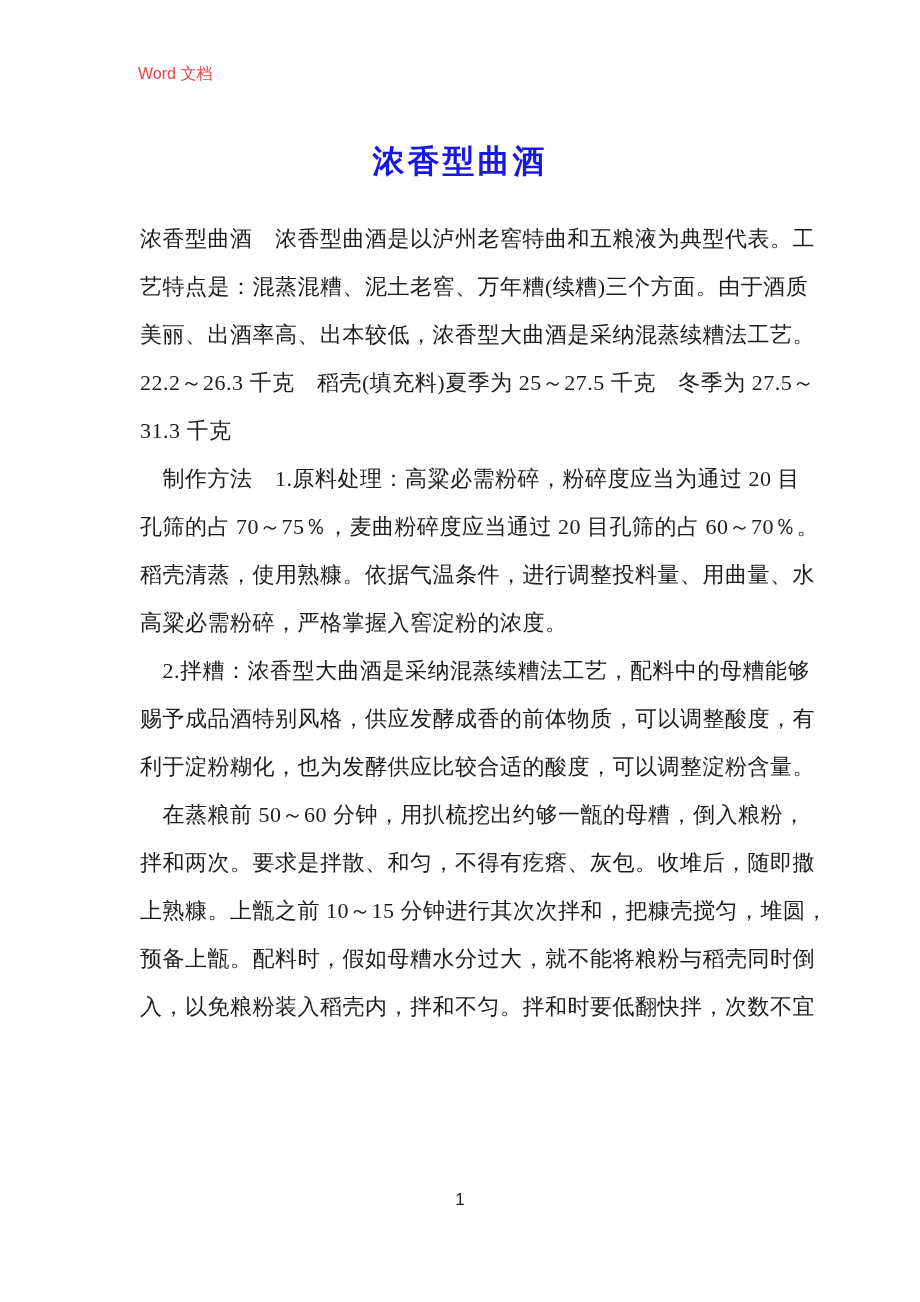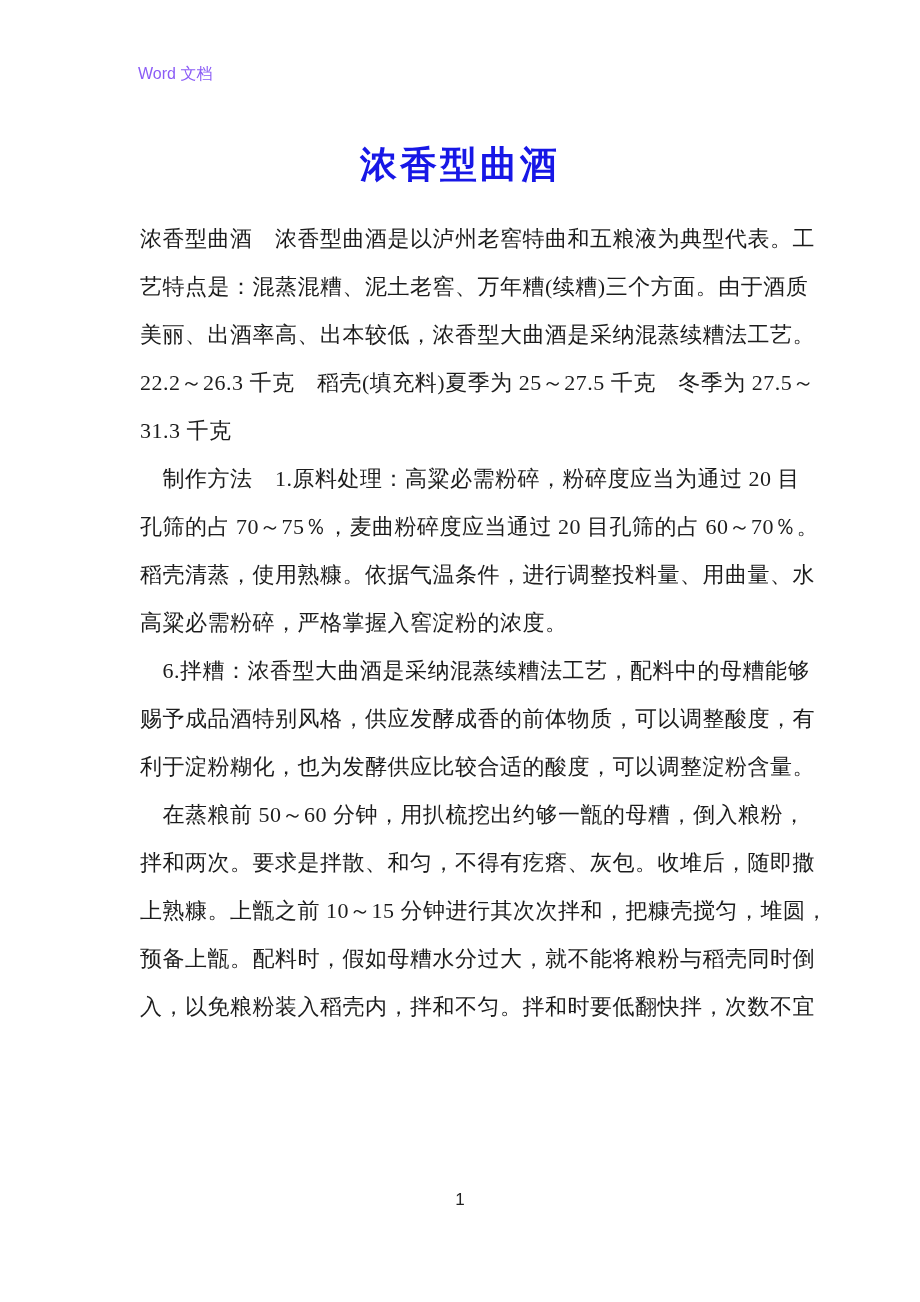--- a/index.html
+++ b/index.html
@@ -15,30 +15,30 @@
       overflow: hidden;
       font-family: "Liberation Serif", "DejaVu Serif", serif;
       color: #1c1c1c;
     }
     .doc-header {
       position: absolute;
       left: 138px;
       top: 64px;
       font-family: "Liberation Sans", "DejaVu Sans", sans-serif;
       font-size: 16px;
-      color: #8b5cf6;
+      color: #ef4444;
       white-space: nowrap;
     }
     .doc-title {
       position: absolute;
       left: 0;
       top: 140px;
       width: 920px;
       text-align: center;
-      font-size: 37px;
+      font-size: 32px;
       font-weight: bold;
       letter-spacing: 3px;
       color: #1717e6;
       white-space: nowrap;
     }
     .doc-body {
       position: absolute;
       left: 140px;
       top: 215px;
       width: 680px;
@@ -73,21 +73,21 @@
   <div class="doc-body">
     <div class="doc-line">浓香型曲酒　浓香型曲酒是以泸州老窖特曲和五粮液为典型代表。工</div>
     <div class="doc-line">艺特点是：混蒸混糟、泥土老窖、万年糟(续糟)三个方面。由于酒质</div>
     <div class="doc-line">美丽、出酒率高、出本较低，浓香型大曲酒是采纳混蒸续糟法工艺。</div>
     <div class="doc-line">22.2～26.3 千克　稻壳(填充料)夏季为 25～27.5 千克　冬季为 27.5～</div>
     <div class="doc-line">31.3 千克</div>
     <div class="doc-line">　制作方法　1.原料处理：高粱必需粉碎，粉碎度应当为通过 20 目</div>
     <div class="doc-line">孔筛的占 70～75％，麦曲粉碎度应当通过 20 目孔筛的占 60～70％。</div>
     <div class="doc-line">稻壳清蒸，使用熟糠。依据气温条件，进行调整投料量、用曲量、水</div>
     <div class="doc-line">高粱必需粉碎，严格掌握入窖淀粉的浓度。</div>
-    <div class="doc-line">　6.拌糟：浓香型大曲酒是采纳混蒸续糟法工艺，配料中的母糟能够</div>
+    <div class="doc-line">　2.拌糟：浓香型大曲酒是采纳混蒸续糟法工艺，配料中的母糟能够</div>
     <div class="doc-line">赐予成品酒特别风格，供应发酵成香的前体物质，可以调整酸度，有</div>
     <div class="doc-line">利于淀粉糊化，也为发酵供应比较合适的酸度，可以调整淀粉含量。</div>
     <div class="doc-line">　在蒸粮前 50～60 分钟，用扒梳挖出约够一甑的母糟，倒入粮粉，</div>
     <div class="doc-line">拌和两次。要求是拌散、和匀，不得有疙瘩、灰包。收堆后，随即撒</div>
     <div class="doc-line">上熟糠。上甑之前 10～15 分钟进行其次次拌和，把糠壳搅匀，堆圆，</div>
     <div class="doc-line">预备上甑。配料时，假如母糟水分过大，就不能将粮粉与稻壳同时倒</div>
     <div class="doc-line">入，以免粮粉装入稻壳内，拌和不匀。拌和时要低翻快拌，次数不宜</div>
   </div>
 
   <div class="page-number">1</div>

